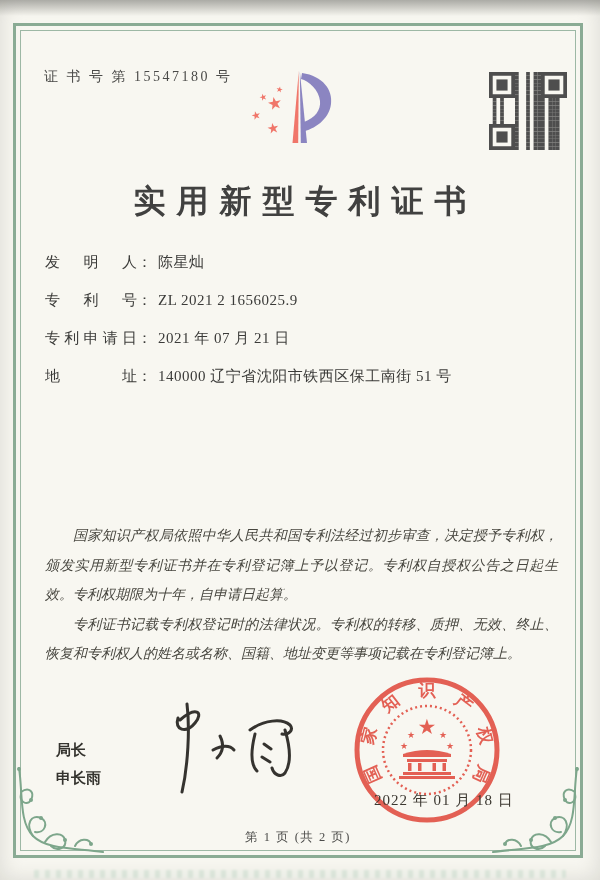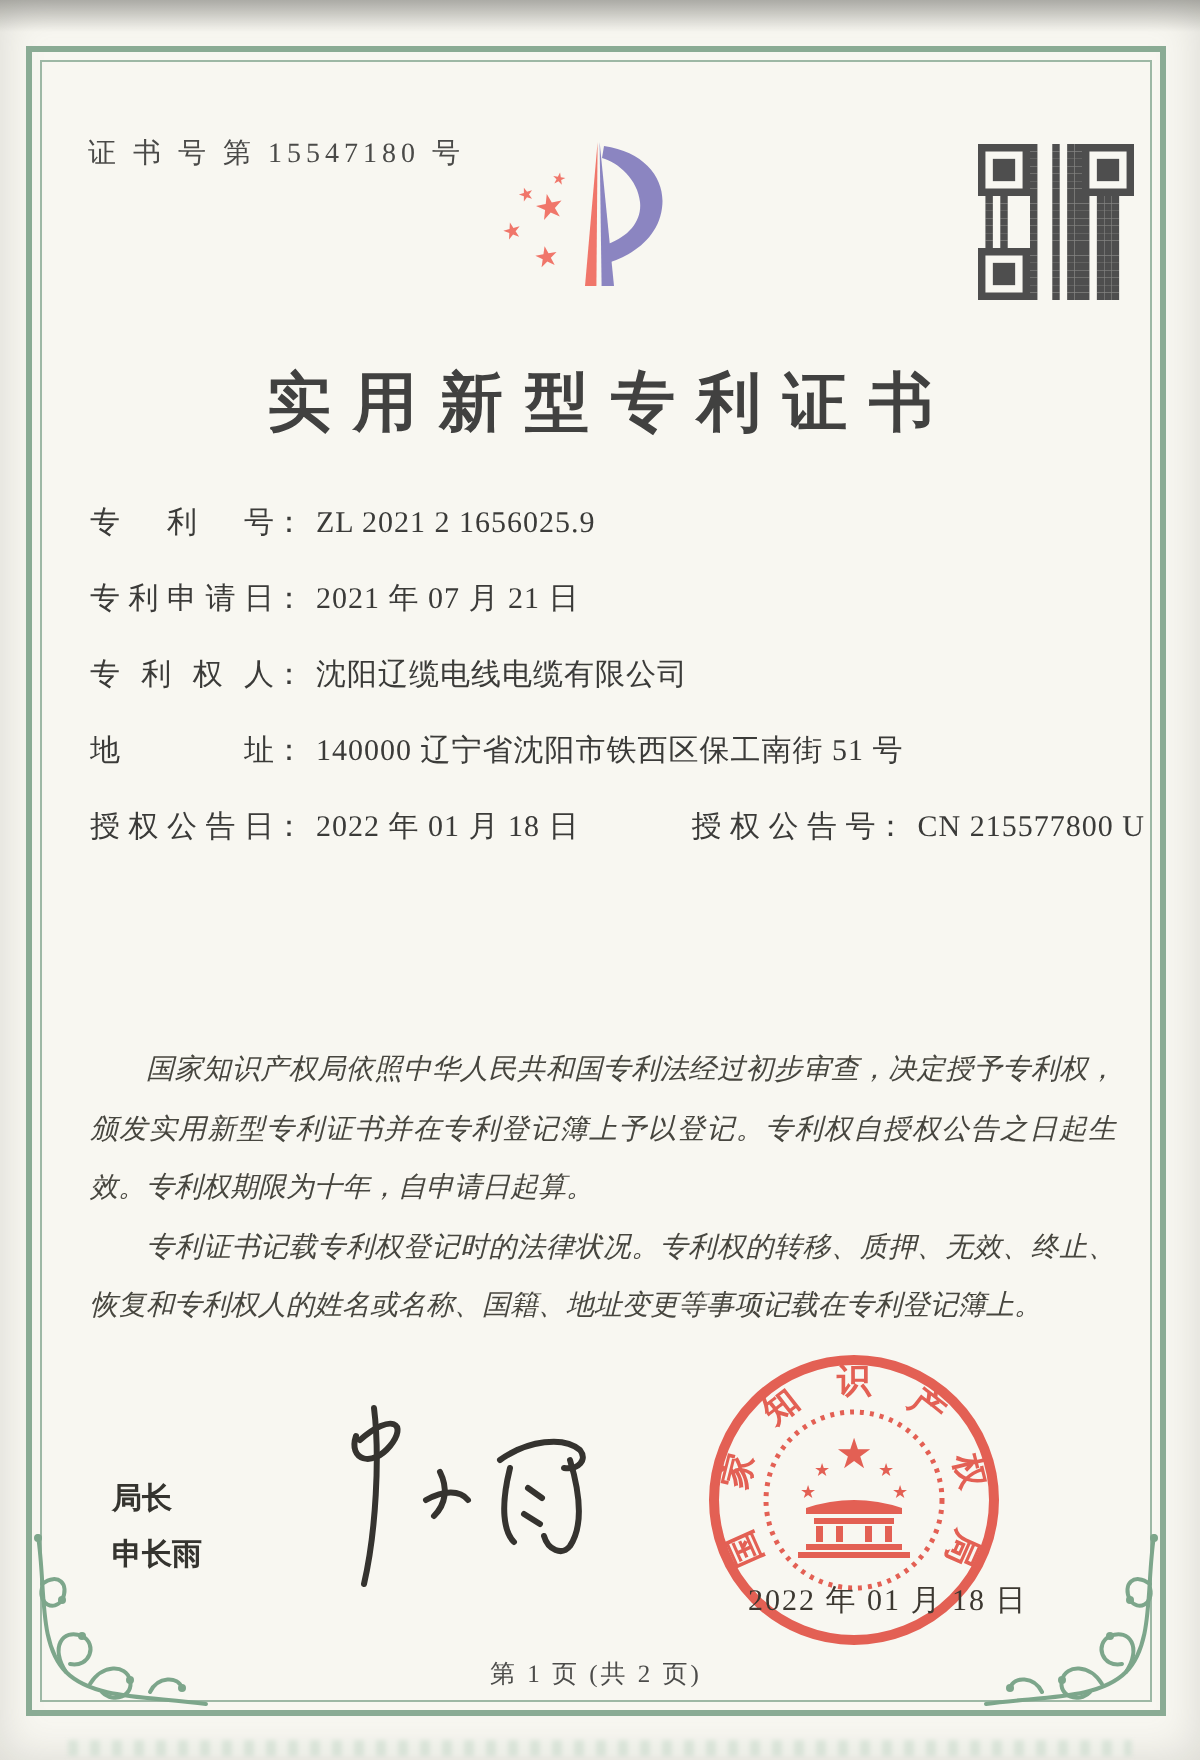--- a/index.html
+++ b/index.html
@@ -306,33 +306,30 @@
         <rect x="17" y="20" width="1" height="1"></rect>
         <rect x="18" y="20" width="1" height="1"></rect>
       </g>
   </g>
 </svg>
 
 <div class="title">实用新型专利证书</div>
 
 <div class="fields">
   <div class="frow">
+    <span class="flabel">发明人</span><span class="fcolon">：</span><span class="fvalue">陈星灿</span>
+  </div>
+  <div class="frow">
     <span class="flabel">专利号</span><span class="fcolon">：</span><span class="fvalue">ZL 2021 2 1656025.9</span>
   </div>
   <div class="frow">
     <span class="flabel">专利申请日</span><span class="fcolon">：</span><span class="fvalue">2021 年 07 月 21 日</span>
   </div>
   <div class="frow">
-    <span class="flabel">专利权人</span><span class="fcolon">：</span><span class="fvalue">沈阳辽缆电线电缆有限公司</span>
-  </div>
-  <div class="frow">
     <span class="flabel">地址</span><span class="fcolon">：</span><span class="fvalue">140000  辽宁省沈阳市铁西区保工南街 51 号</span>
-  </div>
-  <div class="frow">
-    <span class="flabel">授权公告日</span><span class="fcolon">：</span><span class="fvalue">2022 年 01 月 18 日</span><span class="gsep"></span><span class="flabel">授权公告号</span><span class="fcolon">：</span><span class="fvalue">CN 215577800 U</span>
   </div>
 </div>
 
 <div class="paras">
   <p>国家知识产权局依照中华人民共和国专利法经过初步审查，决定授予专利权，颁发实用新型专利证书并在专利登记簿上予以登记。专利权自授权公告之日起生效。专利权期限为十年，自申请日起算。</p>
   <p>专利证书记载专利权登记时的法律状况。专利权的转移、质押、无效、终止、恢复和专利权人的姓名或名称、国籍、地址变更等事项记载在专利登记簿上。</p>
 </div>
 
 <div class="signer">
   <div>局长</div>

